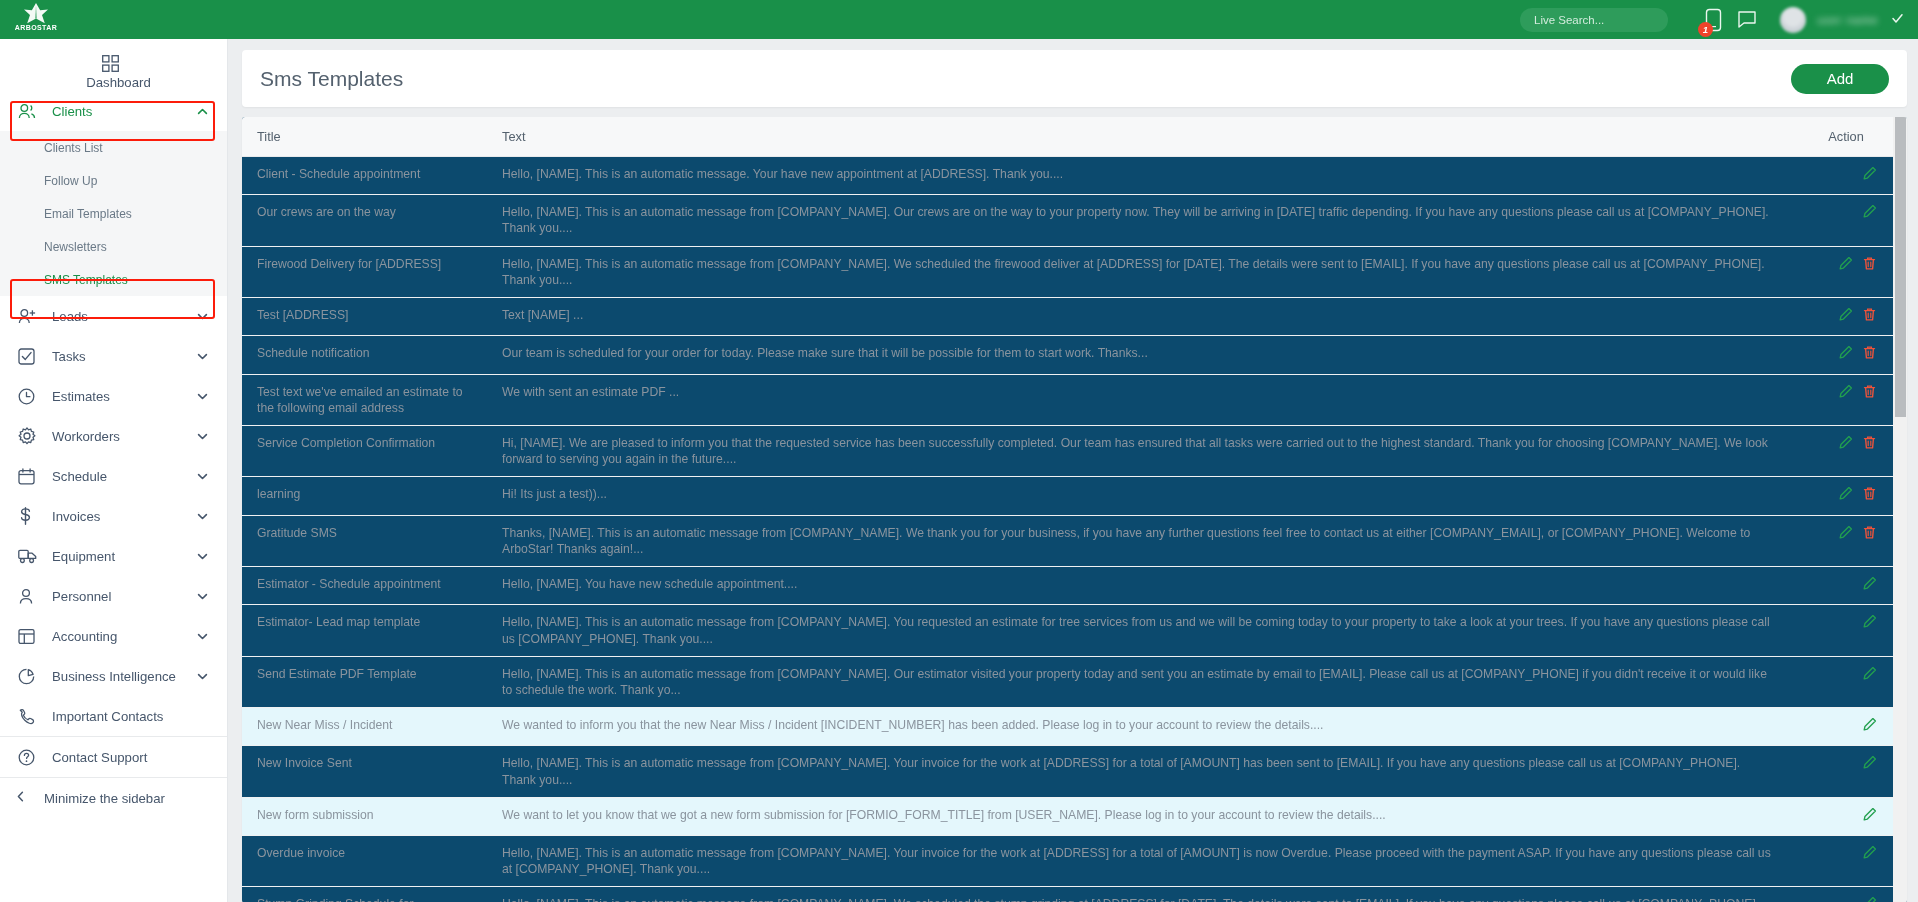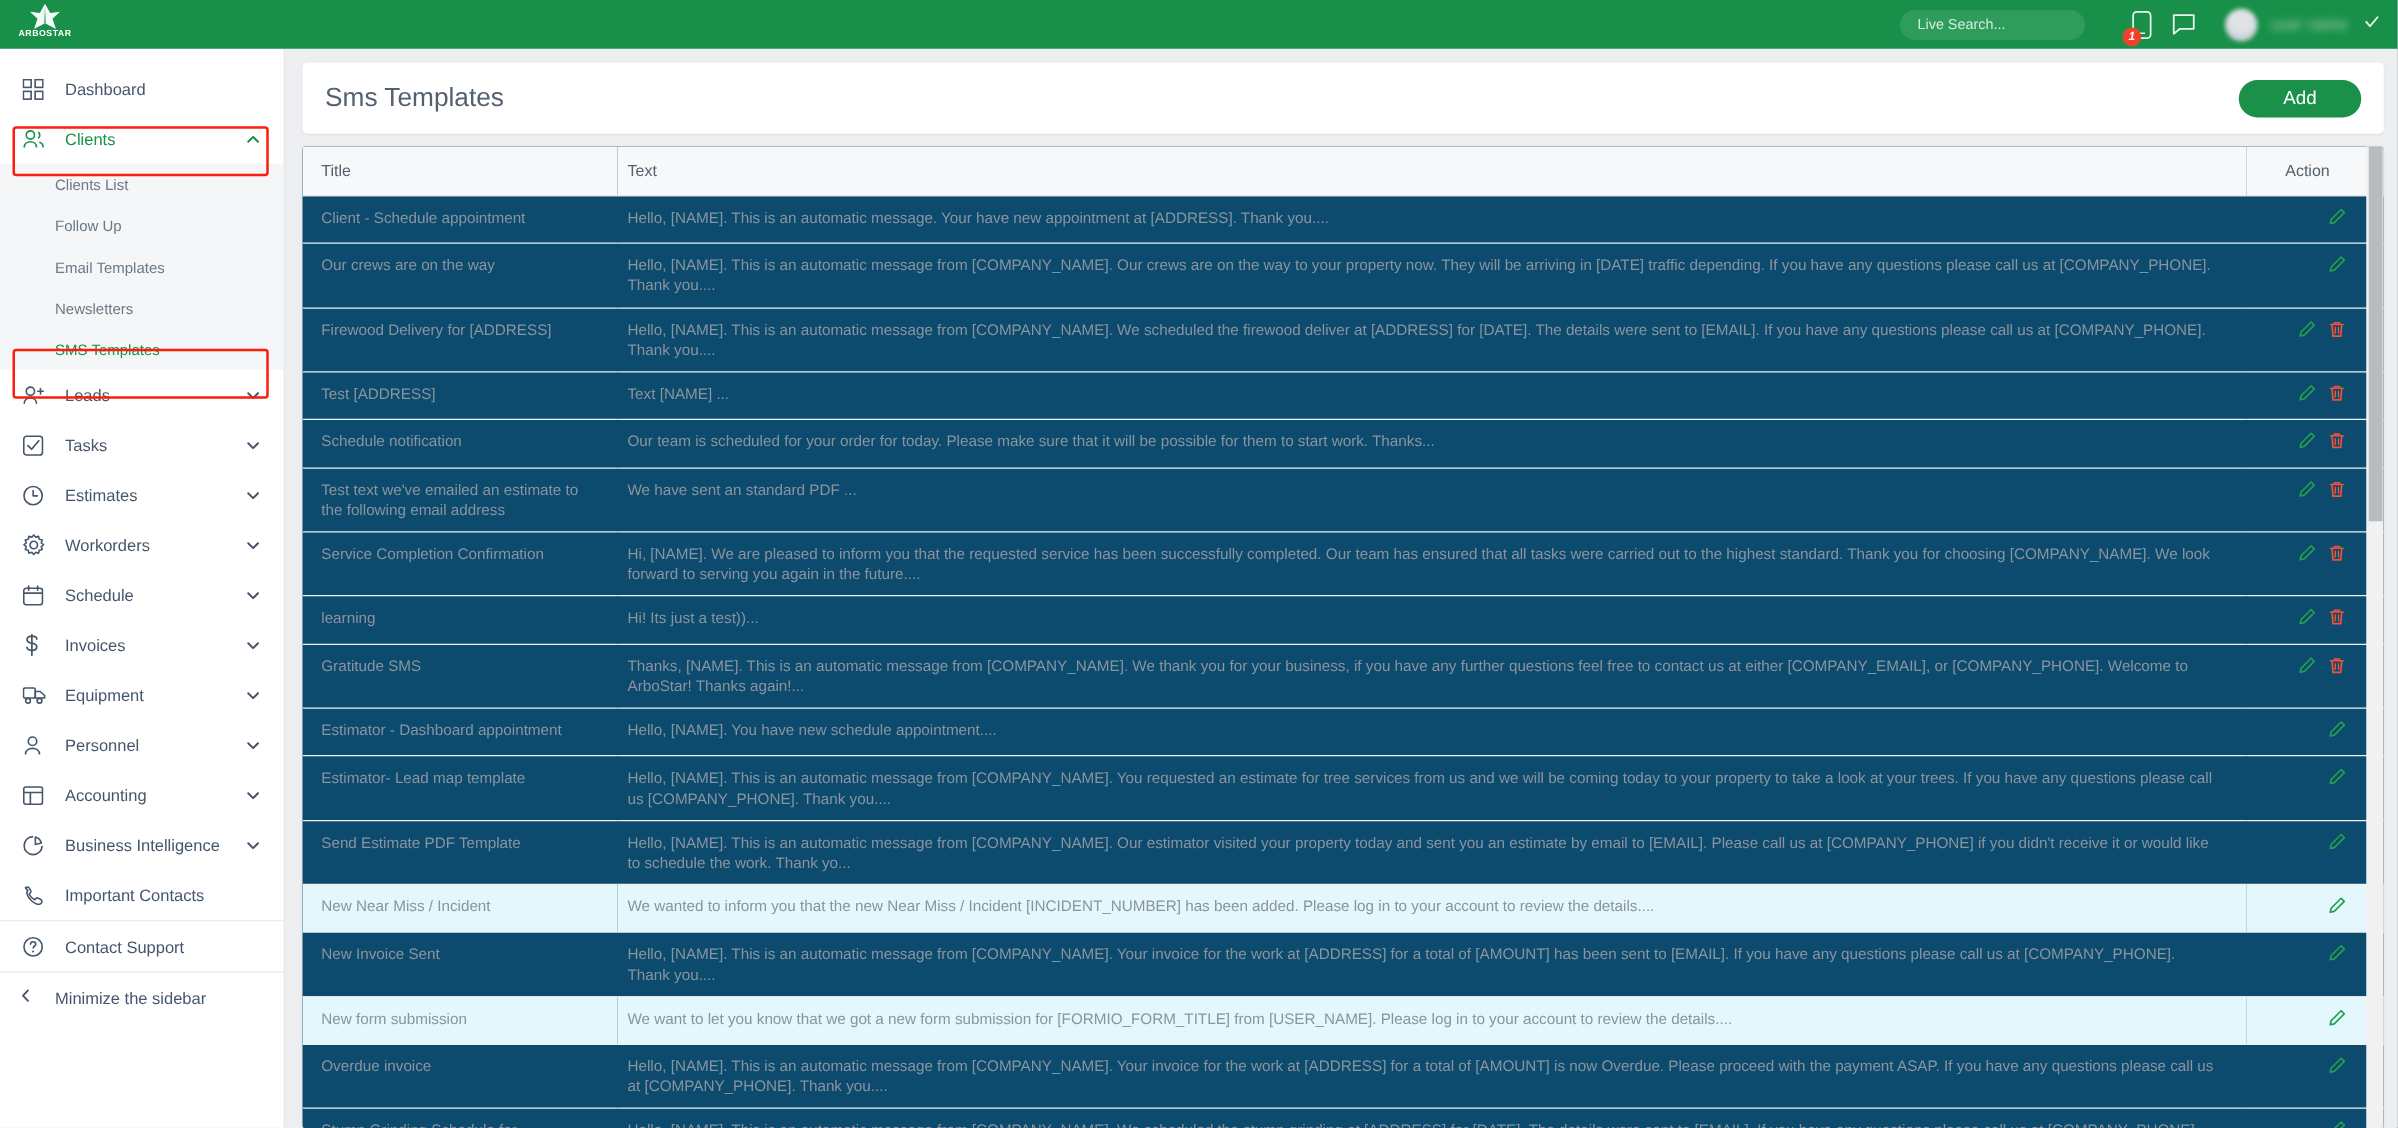--- a/index.html
+++ b/index.html
@@ -184,21 +184,21 @@
         <svg width="13" height="13" viewBox="0 0 13 13">
           <path d="M2 6.5 L5 10 L11 2.8" fill="none" stroke="#eaf6ee" stroke-width="1.5" stroke-linecap="round" stroke-linejoin="round"></path>
         </svg>
       </span>
     </div>
   </div>
 </div>
 
 <div class="sidebar">
 
-  <div class="nav-item" style="margin-top:12px;">
+  <div class="nav-item" style="margin-top:12px;flex-direction:column;">
     <span class="ico">
       <svg width="17" height="17" viewBox="0 0 17 17">
         <rect x="0.7" y="0.7" width="6.2" height="6.2" fill="none" stroke="#46566b" stroke-width="1.3"></rect>
         <rect x="10.1" y="0.7" width="6.2" height="6.2" fill="none" stroke="#46566b" stroke-width="1.3"></rect>
         <rect x="0.7" y="10.1" width="6.2" height="6.2" fill="none" stroke="#46566b" stroke-width="1.3"></rect>
         <rect x="10.1" y="10.1" width="6.2" height="6.2" fill="none" stroke="#46566b" stroke-width="1.3"></rect>
       </svg>
     </span>
     <span class="lbl">Dashboard</span>
   </div>
@@ -523,21 +523,21 @@
                     <path d="M2.5 3.6 h10" stroke="#f0533a" stroke-width="1.35" stroke-linecap="round"></path>
                     <path d="M5.6 3.6 v-1.4 h3.8 v1.4" fill="none" stroke="#f0533a" stroke-width="1.3"></path>
                     <path d="M3.6 3.6 l.8 9.3 h6.2 l.8-9.3" fill="none" stroke="#f0533a" stroke-width="1.35" stroke-linejoin="round"></path>
                     <path d="M6.2 6 v4.6 M8.8 6 v4.6" stroke="#f0533a" stroke-width="1.15" stroke-linecap="round"></path>
                   </svg>
                 </span>
               </span></td>
           </tr>
           <tr>
             <td class="c-title">Test text we've emailed an estimate to the following email address</td>
-            <td class="c-text">We have sent an standard PDF ...</td>
+            <td class="c-text">We with sent an estimate PDF ...</td>
             <td class="c-act"><span class="act-icons">
                 <span class="pencil">
                   <svg width="15" height="15" viewBox="0 0 15 15">
                     <path d="M10.9 1.6 l2.5 2.5 -8 8 -3.2 .7 .7-3.2 z" fill="none" stroke="#22a04f" stroke-width="1.35" stroke-linejoin="round"></path>
                   </svg>
                 </span>
                 <span class="trash">
                   <svg width="15" height="15" viewBox="0 0 15 15">
                     <path d="M2.5 3.6 h10" stroke="#f0533a" stroke-width="1.35" stroke-linecap="round"></path>
                     <path d="M5.6 3.6 v-1.4 h3.8 v1.4" fill="none" stroke="#f0533a" stroke-width="1.3"></path>
@@ -598,21 +598,21 @@
                   <svg width="15" height="15" viewBox="0 0 15 15">
                     <path d="M2.5 3.6 h10" stroke="#f0533a" stroke-width="1.35" stroke-linecap="round"></path>
                     <path d="M5.6 3.6 v-1.4 h3.8 v1.4" fill="none" stroke="#f0533a" stroke-width="1.3"></path>
                     <path d="M3.6 3.6 l.8 9.3 h6.2 l.8-9.3" fill="none" stroke="#f0533a" stroke-width="1.35" stroke-linejoin="round"></path>
                     <path d="M6.2 6 v4.6 M8.8 6 v4.6" stroke="#f0533a" stroke-width="1.15" stroke-linecap="round"></path>
                   </svg>
                 </span>
               </span></td>
           </tr>
           <tr>
-            <td class="c-title">Estimator - Dashboard appointment</td>
+            <td class="c-title">Estimator - Schedule appointment</td>
             <td class="c-text">Hello, [NAME]. You have new schedule appointment....</td>
             <td class="c-act"><span class="act-icons">
                 <span class="pencil">
                   <svg width="15" height="15" viewBox="0 0 15 15">
                     <path d="M10.9 1.6 l2.5 2.5 -8 8 -3.2 .7 .7-3.2 z" fill="none" stroke="#22a04f" stroke-width="1.35" stroke-linejoin="round"></path>
                   </svg>
                 </span>
               </span></td>
           </tr>
           <tr>

